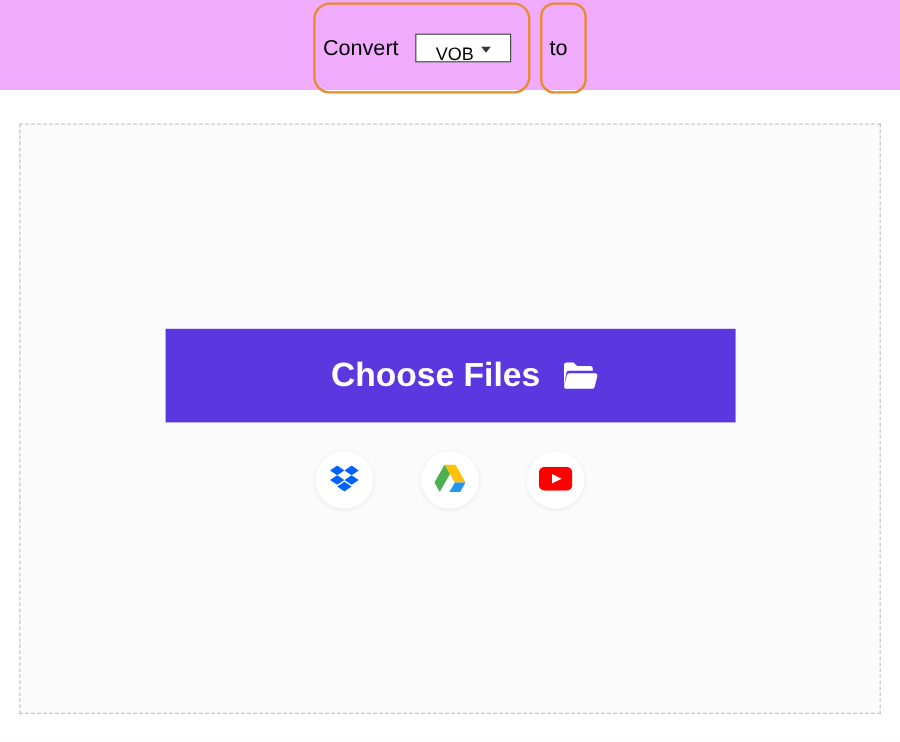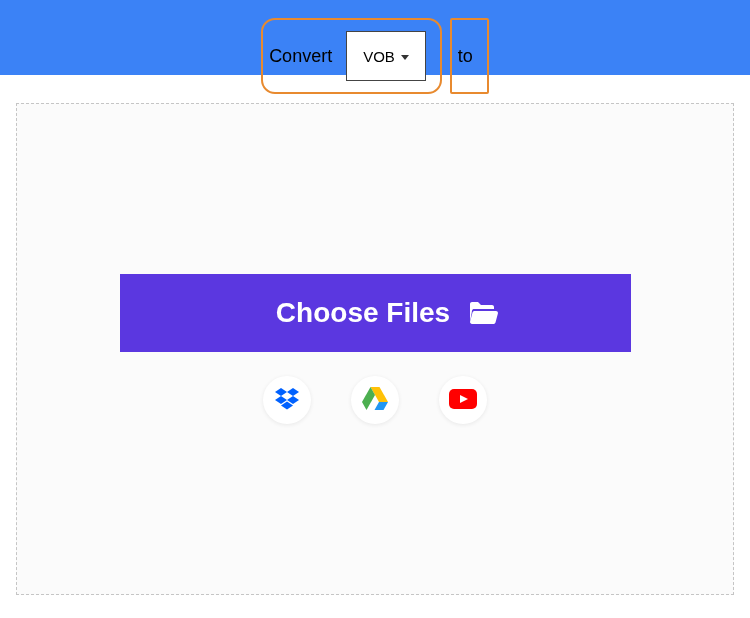--- a/index.html
+++ b/index.html
@@ -6,60 +6,59 @@
     body {
       width: 750px;
       height: 618px;
       font-family: -apple-system, BlinkMacSystemFont, "Segoe UI", Arial, sans-serif;
       background: #ffffff;
       overflow: hidden;
     }
     .top-bar {
       width: 100%;
       height: 75px;
-      background: #3b82f6;
+      background: #f0abfc;
       display: flex;
       justify-content: center;
       align-items: flex-start;
-      padding-top: 18px;
+      padding-top: 2px;
       gap: 8px;
     }
     .convert-group {
       border: 2px solid #e88a2f;
       border-radius: 14px;
       padding: 10px 14px 10px 6px;
       display: flex;
       align-items: center;
       gap: 14px;
       height: 76px;
     }
     .to-group {
       border: 2px solid #e88a2f;
-      border-radius: 2px;
+      border-radius: 12px;
       padding: 10px 14px 10px 6px;
       display: flex;
       align-items: center;
       gap: 14px;
       height: 76px;
     }
     .label-text {
       font-size: 18px;
       color: #000;
     }
     .format-select {
       border: 1px solid #444;
       background: #fff;
       padding: 8px 16px;
       display: flex;
-      align-items: center;
       gap: 6px;
       font-size: 15px;
       font-weight: 500;
       cursor: pointer;
-      height: 50px;
+      height: 24px;
     }
     .caret {
       width: 0;
       height: 0;
       border-left: 4px solid transparent;
       border-right: 4px solid transparent;
       border-top: 5px solid #333;
       margin-top: 2px;
     }
     .main-area {
@@ -73,21 +72,21 @@
       display: flex;
       flex-direction: column;
       align-items: center;
       justify-content: center;
       gap: 20px;
     }
     .choose-btn {
       background: #5b37e0;
       color: #fff;
       border: none;
-      width: 511px;
+      width: 475px;
       height: 78px;
       display: flex;
       align-items: center;
       justify-content: center;
       gap: 18px;
       font-size: 28px;
       font-weight: 700;
       cursor: pointer;
       padding-left: 24px;
     }

